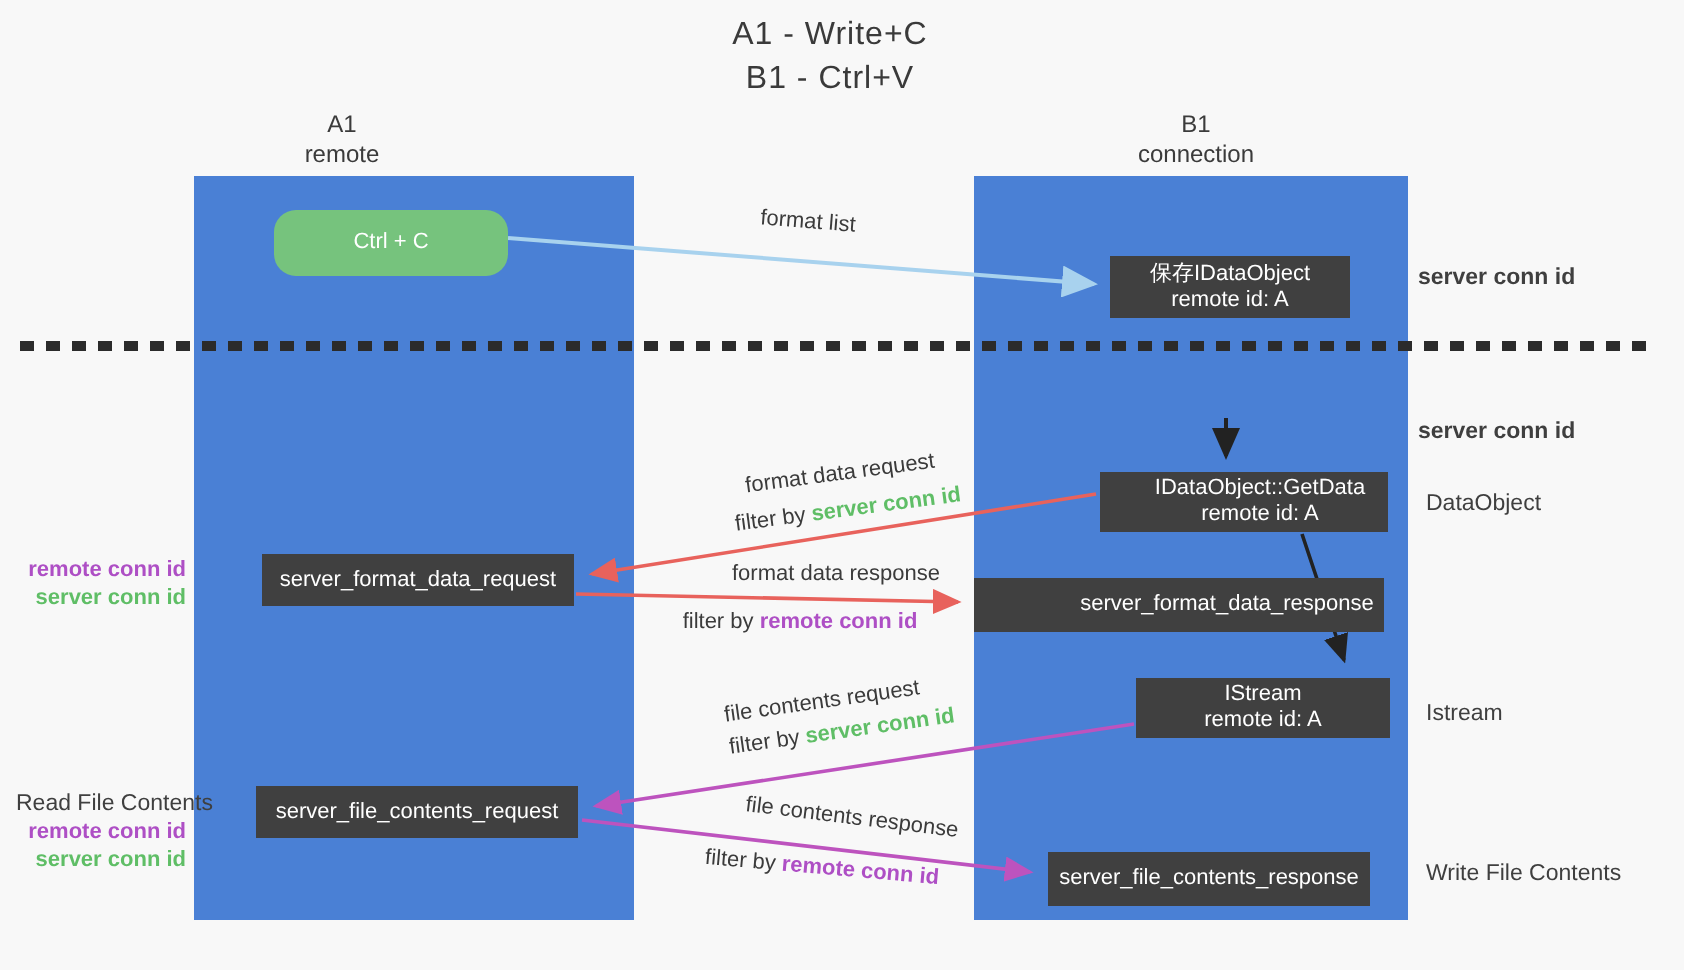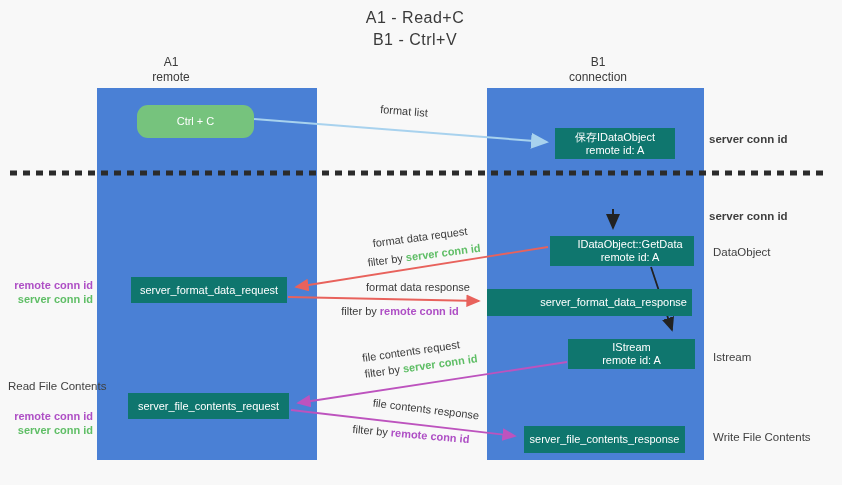--- a/index.html
+++ b/index.html
@@ -23,21 +23,21 @@
   .column { position:absolute; top:88px; height:372px; background:#4a80d5; }
   #col-left  { left:97px;  width:220px; }
   #col-right { left:487px; width:217px; }
   svg.overlay { position:absolute; left:0; top:0; pointer-events:none; }
   .box {
     position:absolute; color:#ffffff; font-size:11px; line-height:13px;
     text-align:center; display:flex; flex-direction:column; justify-content:center;
     white-space:nowrap;
   }
   .box.green  { background:#76c37d; }
-  .box.orange { background:#0f766e; }
+  .box.orange { background:#404040; }
   #box-ctrl-c   { left:137px; top:105px; width:117px; height:33px;border-radius:11px; }
   #box-ctrl-v   { left:553px; top:181px; width:119px; height:27px; }
   #box-save     { left:555px; top:128px; width:120px; height:31px; }
   #box-getdata  { left:550px; top:236px; width:128px; height:30px;padding-left:16px; }
   #box-istream  { left:568px; top:339px; width:127px; height:30px; }
   #box-fmt-req  { left:131px; top:277px; width:156px; height:26px; }
   #box-fmt-res  { left:487px; top:289px; width:157px; height:27px;padding-left:48px; }
   #box-file-req { left:128px; top:393px; width:161px; height:26px; }
   #box-file-res { left:524px; top:426px; width:161px; height:27px; }
   .albl {
@@ -54,35 +54,35 @@
   #lbl-fcr   { left:360px; top:345px; width:102px; transform:rotate(-8deg); }
   #lbl-fsv2  { left:359px; top:360px; width:124px; transform:rotate(-8deg); }
   #lbl-fcres { left:370px; top:403px; width:112px; transform:rotate(7deg); }
   #lbl-frm2  { left:349px; top:428px; width:124px; transform:rotate(5deg); }
   .side-lbl { position:absolute; font-size:11.5px; color:#3f3f3f; white-space:nowrap; }
   #sl-server-top { left:709px; top:133px; }
   #sl-server-mid { left:709px; top:210px; }
   #sl-dataobject { left:713px; top:246px; }
   #sl-istream    { left:713px; top:351px; }
   #sl-write      { left:713px; top:431px; }
-  #sl-read       { left:8px;   top:380px; }
+  #sl-read       { left:8px;   top:396px; }
   .left-group {
     position:absolute; right:749px; text-align:right;
     font-size:11px; line-height:14px; white-space:nowrap;
   }
   #lg-1 { top:278px; }
   #lg-2 { top:409px; }
 </style>
 </head>
 <body>
 
 <div class="canvas">
 
   <div class="title">
-    <div>A1 - Read+C</div>
+    <div>A1 - Write+C</div>
     <div>B1 - Ctrl+V</div>
   </div>
 
   <div class="col-header" id="hdr-left">
     <div>A1</div>
     <div>remote</div>
   </div>
   <div class="col-header" id="hdr-right">
     <div>B1</div>
     <div>connection</div>

